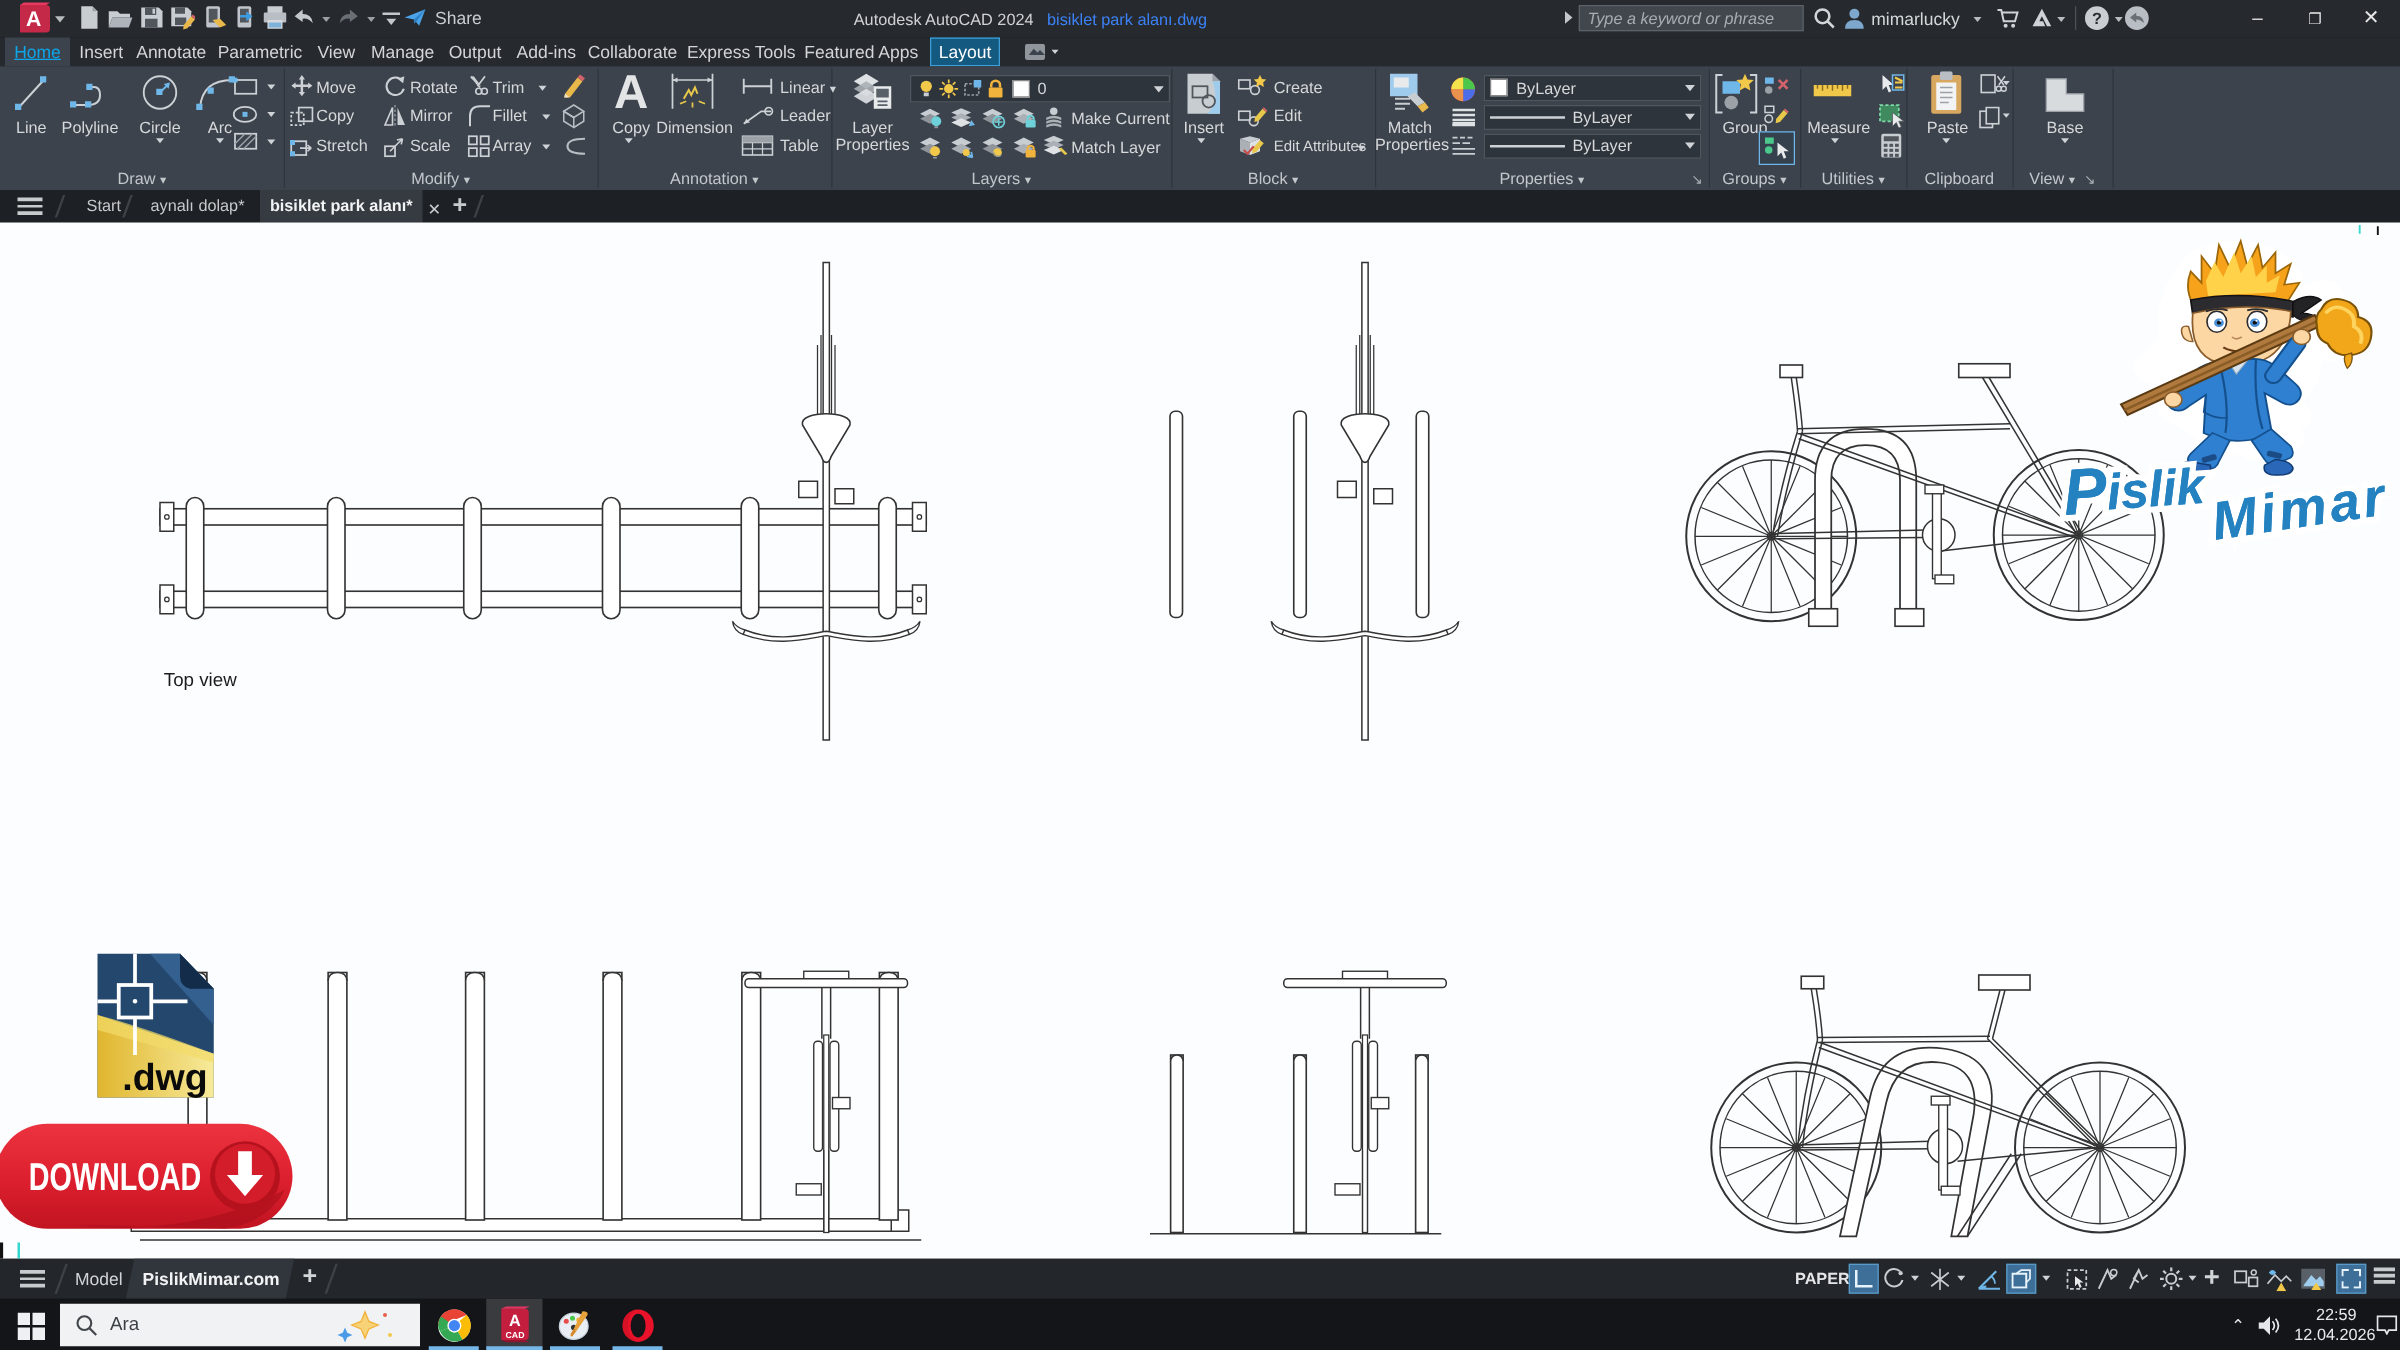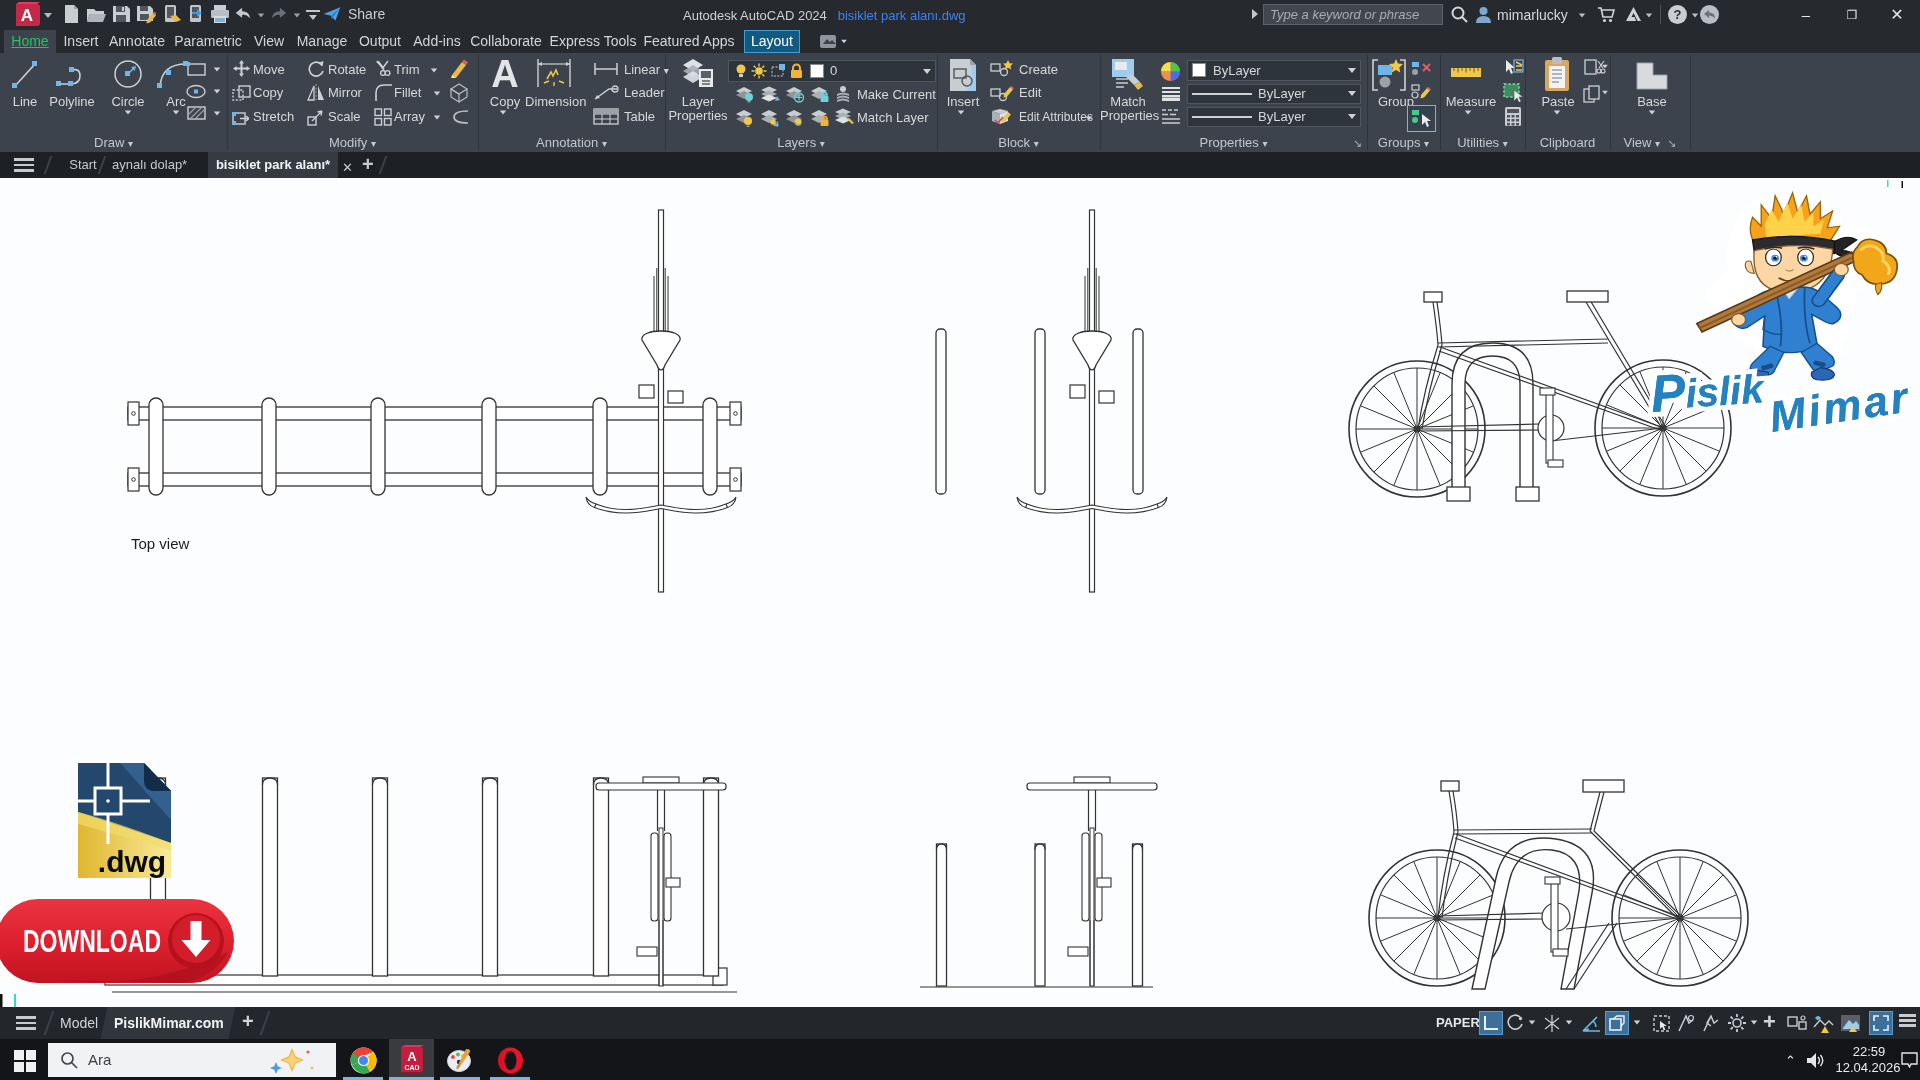--- a/index.html
+++ b/index.html
@@ -12,21 +12,21 @@
   #titlebar { position:absolute; left:0; top:0; width:1920px; height:30px; background:#26292e; }
   .qat-ic { position:absolute; top:4px; width:20px; height:20px; }
   #title-text { position:absolute; top:8px; left:683px; color:#d4d6d8; font-size:13px; }
   #searchbox { position:absolute; left:1263px; top:4px; width:180px; height:21px; background:#41474d;
      border:1px solid #5b6269; color:#a9adb2; font-style:italic; font-size:13px; line-height:19px; padding-left:6px;}
   .winbtn { position:absolute; top:0; width:46px; height:30px; color:#e6e6e6; font-size:15px; text-align:center; line-height:30px;}
 
   
   #ribtabs { position:absolute; left:0; top:30px; width:1920px; height:23px; background:#26292e; }
   .rtab { position:absolute; top:0; height:23px; line-height:23px; color:#d3d5d8; font-size:14px; text-align:center; }
-  .rtab.active { background:#3c434c; color:#22c55e;text-decoration:underline; }
+  .rtab.active { background:#3c434c; color:#0ea5e9;text-decoration:underline; }
   .rtab.layout { background:#14597f; border:1px solid #3e9fd8; color:#fff; line-height:21px; }
 
   
   #ribbon { position:absolute; left:0; top:53px; width:1920px; height:99px; background:#3c434c; }
   .psep { position:absolute; top:2px; width:1px; height:95px; background:#2e343b; }
   .plabel { position:absolute; top:82px; height:16px; width:100%; color:#c3c7cc; font-size:13px; text-align:center; white-space:nowrap; }
   .panel { position:absolute; top:0; height:99px; }
   .biglab { position:absolute; color:#d6d8da; font-size:13px; text-align:center; white-space:nowrap;}
   .iclab  { position:absolute; color:#d6d8da; font-size:13px; white-space:nowrap; }
   .caret { position:absolute; width:0; height:0; border-left:4px solid transparent; border-right:4px solid transparent; border-top:5px solid #cfd3d7; }
@@ -617,21 +617,21 @@
   </div>
   <div id="filetabs">
     <div class="abs" style="left:14px;top:6px;width:20px;height:14px">
       <div style="height:2.5px;background:#c8cbce;margin-bottom:3px"></div>
       <div style="height:2.5px;background:#c8cbce;margin-bottom:3px"></div>
       <div style="height:2.5px;background:#c8cbce"></div>
     </div>
     <div class="abs" style="left:47px;top:4px;width:10px;height:18px;border-left:2px solid #3d4248;transform:skewX(-20deg)"></div>
     <div class="ftab" style="left:63px;width:40px;text-align:center">Start</div>
     <div class="abs" style="left:101px;top:4px;width:10px;height:18px;border-left:2px solid #3d4248;transform:skewX(-20deg)"></div>
-    <div class="ftab" style="left:112px;width:92px;text-align:left">aynalı dolap*</div>
+    <div class="ftab" style="left:112px;width:92px;text-align:center">aynalı dolap*</div>
     <div class="ftab active" style="left:208px;width:130px;text-align:center">bisiklet park alanı*</div>
     <div class="abs" style="left:342px;top:8px;color:#c7cacd;font-size:13px">✕</div>
     <div class="abs" style="left:362px;top:1px;color:#c7cacd;font-size:20px;font-weight:bold">+</div>
     <div class="abs" style="left:382px;top:4px;width:10px;height:18px;border-left:2px solid #3d4248;transform:skewX(-20deg)"></div>
   </div>
   <div id="canvas">
   <svg width="1920" height="829" viewBox="0 178 1920 829">
     <defs>
       <g id="hoop">
             <rect x="-7" y="398" width="14" height="97" rx="7" fill="#fff" stroke="#333" stroke-width="1.3"></rect>

